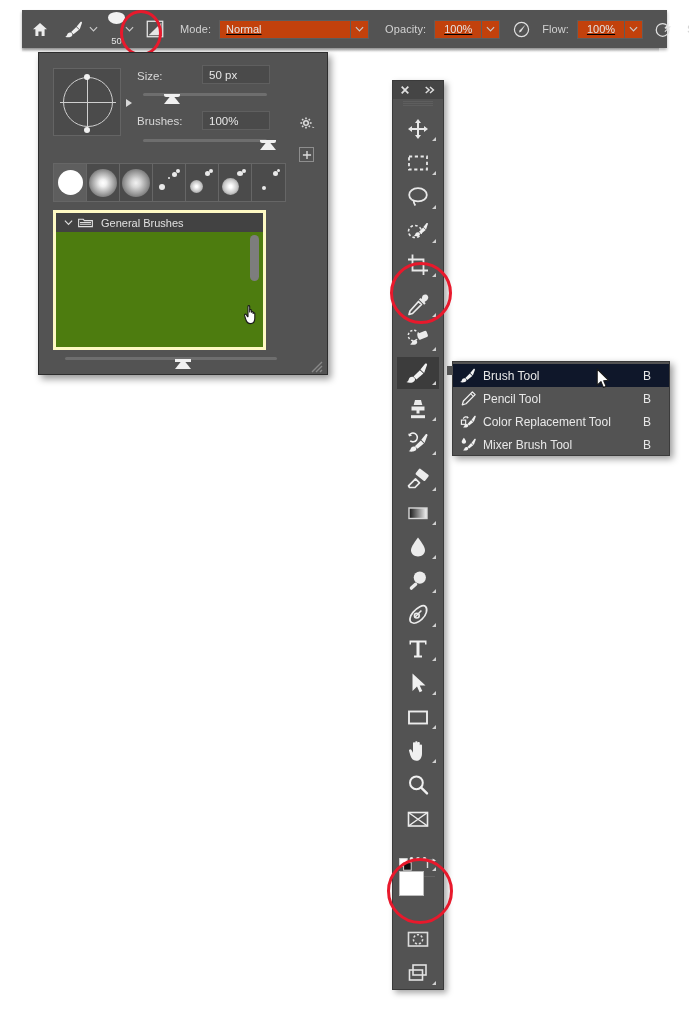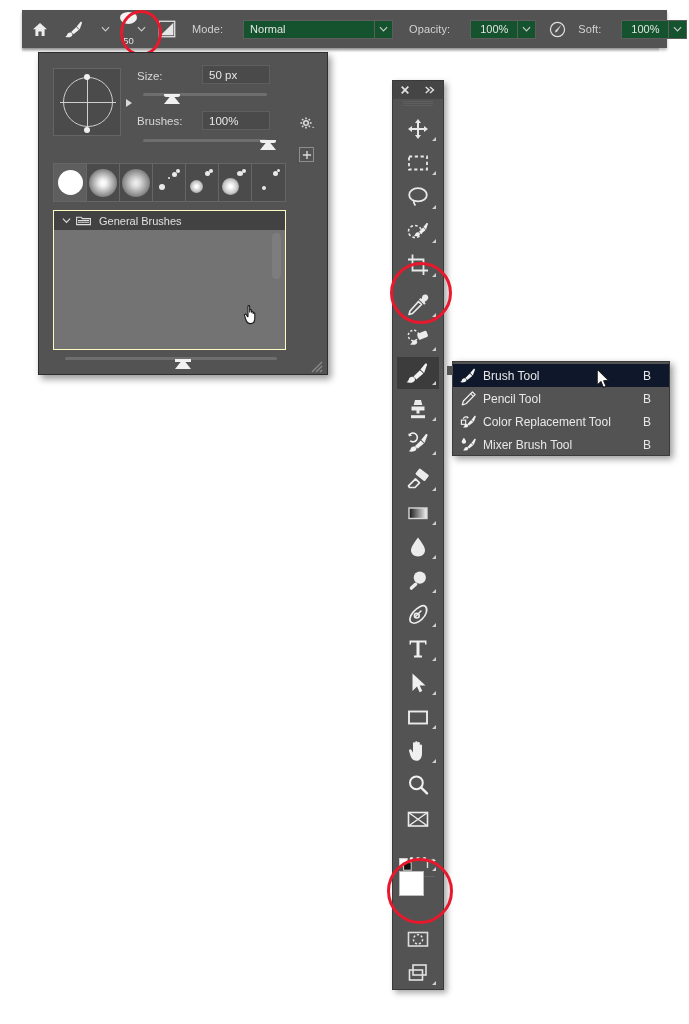--- a/index.html
+++ b/index.html
@@ -38,39 +38,40 @@
     height: 4px;
     background: linear-gradient(to bottom, rgba(0,0,0,0.22), rgba(0,0,0,0));
     pointer-events: none;
   }
   .ob-sep {
     width: 1px;
     height: 22px;
     background: #6b6b6b;
     margin: 0 7px;
   }
-  .ob-item { display: flex; align-items: center; height: 36px; gap: 12px; }
+  .ob-item { display: flex; align-items: center; height: 36px; }
   .ob-label {
     color: #d2d2d2;
     font-size: 11px;
     letter-spacing: .1px;
     white-space: nowrap;
   }
   .ob-chevron {
     width: 14px; height: 17px;
     display: inline-flex; align-items: center; justify-content: center;
     color: #c9c9c9;
   }
   .ob-chevron svg { display:block; }
   .ob-combo {
     display: flex; align-items: center;
-    background: #14532d;
+    background: #c2410c;
     border: 1px solid #5d5d5d;
     height: 19px;
     box-sizing: border-box;
+    text-decoration: underline;
   }
   .ob-combo .v {
     color: #e4e4e4; font-size: 11px; padding: 0 6px; line-height: 17px;
     white-space: nowrap;
   }
   .ob-combo .arrowcell {
     width: 17px; height: 17px; display:flex;align-items:center;justify-content:center;
     border-left: 1px solid #5d5d5d;
   }
 
@@ -222,23 +223,23 @@
     width: 28px; height: 28px; border-radius: 50%;
     background: radial-gradient(circle, #f2f2f2 0%, #d8d8d8 22%, #9b9b9b 55%, #6a6a6a 80%, #5a5a5a 100%);
   }
   .spatter { position: relative; width: 28px; height: 28px; }
   .spatter i { position: absolute; border-radius: 50%; background: #e9e9e9; display:block; }
 
   
   #brush-list {
     position: absolute;
     left: 14px; top: 157px;
-    width: 233px; height: 140px;
-    background: #737373;
-    border: 1px solid #fef9c3;
+    width: 213px; height: 140px;
+    background: #4d7c0f;
+    border: 3px solid #fef9c3;
     box-sizing: border-box;
     overflow: hidden;
   }
   #group-header {
     position: absolute; left: 0; top: 0; width: 100%; height: 19px;
     display: flex; align-items: center;
     background: #424242;
   }
   #group-header .gh-caret { margin-left: 8px; width: 12px; display:flex; align-items:center; }
   #group-header .gh-folder { margin-left: 2px; width: 16px; display:flex; align-items:center; }
@@ -477,21 +478,21 @@
     <div class="ob-item" style="margin-left:10px;">
       <span style="width:22px;height:22px;display:inline-flex;align-items:center;justify-content:center;">
         <svg viewBox="0 0 22 22" width="19" height="19">
           <circle cx="11" cy="11" r="8.2" fill="none" stroke="#e0e0e0" stroke-width="1.4"></circle>
           <path d="M15.5 5.5 L9 12 L8 14.5 L10.5 13.5 Z" fill="#e0e0e0"></path>
         </svg>
       </span>
     </div>
 
     <div class="ob-item" style="margin-left:10px;">
-      <span class="ob-label">Soft:</span>
+      <span class="ob-label">Flow:</span>
       <span class="ob-combo" style="width:66px;margin-left:8px;">
         <span class="v" style="flex:1;text-align:center;">100%</span>
         <span class="arrowcell">
           <svg viewBox="0 0 10 6" width="9" height="6">
               <path d="M1 1 L5 5 L9 1" stroke="#c9c9c9" stroke-width="1.3" fill="none"></path>
             </svg>
         </span>
       </span>
     </div>
 

